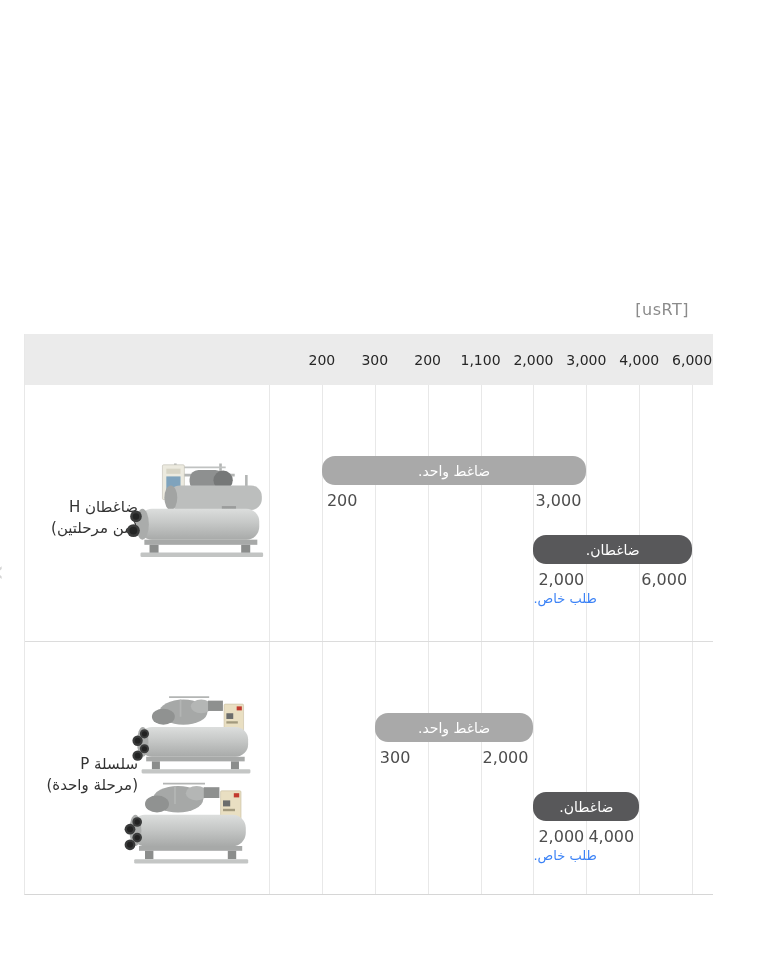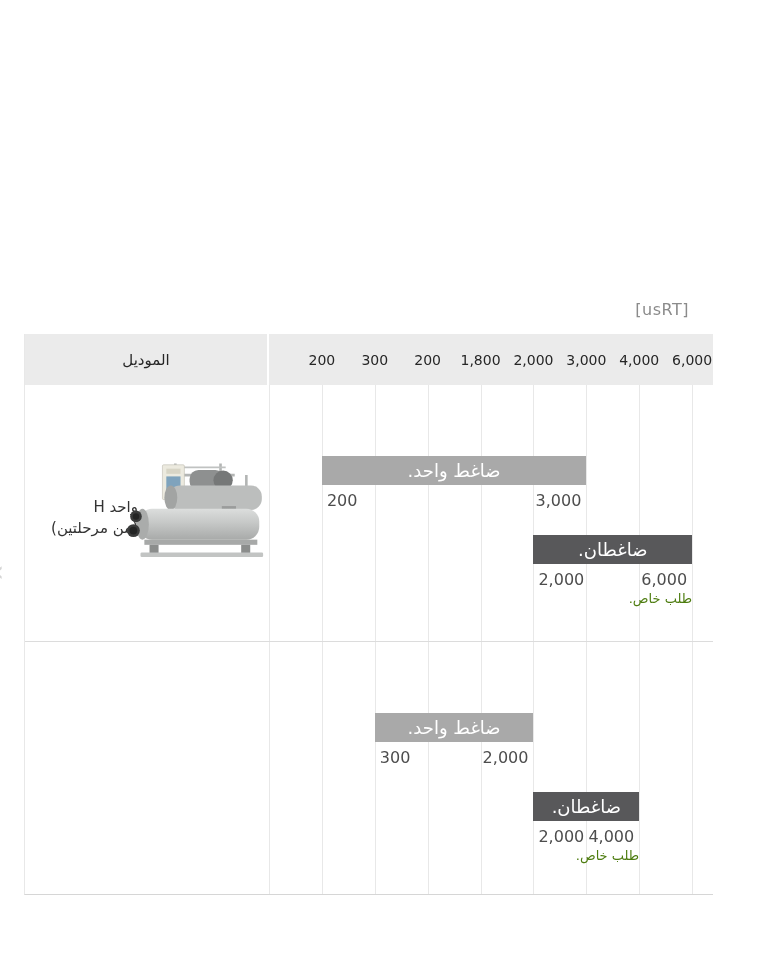--- a/index.html
+++ b/index.html
@@ -31,24 +31,24 @@
   .chiller{position:absolute;}
   .row-h .chiller-1{left:100px;top:64px;width:142px;height:120px;}
   .row-p .chiller-1{left:104px;top:38px;width:126px;height:102px;}
   .row-p .chiller-2{left:96px;top:126px;width:132px;height:102px;}
 
   .grid{position:absolute;left:244px;top:0;width:476px;height:100%;}
   .gridline{position:absolute;top:0;bottom:0;width:1px;background:#e8e8e8;}
 
   .barwrap{position:absolute;}
   .bar{height:29px;display:flex;align-items:center;justify-content:center;
-       color:#fff;font-size:18px;direction:rtl;white-space:nowrap;}
+       color:#fff;font-size:14px;direction:rtl;white-space:nowrap;border-radius:13px;}
   .range{display:flex;justify-content:space-between;margin-top:5px;padding:0 5px;
          font-size:16px;line-height:22px;color:#4d4d4d;}
-  .note{margin-top:0;text-align:right;font-size:13px;color:#4d7c0f;direction:rtl;}
+  .note{margin-top:0;text-align:left;font-size:13px;color:#3b82f6;direction:rtl;}
 
   .hidden-defs{position:absolute;width:0;height:0;overflow:hidden;}
 </style>
 </head>
 <body>
 
 <svg class="hidden-defs" aria-hidden="true">
   <defs>
     <linearGradient id="cylGrad" x1="0" y1="0" x2="0" y2="1">
       <stop offset="0" stop-color="#dcdedd"></stop>
@@ -107,37 +107,36 @@
 
 <div class="canvas">
 
   <span class="carousel-prev">‹</span>
 
   <div class="unit-label">[usRT]</div>
 
   <div class="lineup-table">
 
     <div class="thead" style="background: rgb(235, 235, 235);">
-      <div class="model-head">الموديل</div>
       <div class="ticks">
           <span class="tick" style="left: 52.8889px;">200</span>
           <span class="tick" style="left: 105.778px;">300</span>
           <span class="tick" style="left: 158.667px;">200</span>
-          <span class="tick" style="left: 211.556px;">1,800</span>
+          <span class="tick" style="left: 211.556px;">1,100</span>
           <span class="tick" style="left: 264.444px;">2,000</span>
           <span class="tick" style="left: 317.333px;">3,000</span>
           <span class="tick" style="left: 370.222px;">4,000</span>
           <span class="tick" style="left: 423.111px;">6,000</span>
         </div>
     </div>
 
     <div class="row row-h">
       <div class="model-cell">
         <div class="series-label">
-          <div>واحد H</div>
+          <div>ضاغطان H</div>
           <div>(من مرحلتين)</div>
         </div>
         <svg class="chiller chiller-1">
           <use href="#sym-chiller-h"></use>
         </svg>
       </div>
       <div class="grid">
           <div class="gridline" style="left: 0px;"></div>
           <div class="gridline" style="left: 52.8889px;"></div>
           <div class="gridline" style="left: 105.778px;"></div>
@@ -159,20 +158,32 @@
             <div class="range">
               <span>2,000</span>
               <span>6,000</span>
             </div>
             <div class="note">طلب خاص.</div>
           </div>
         </div>
     </div>
 
     <div class="row row-p">
+      <div class="model-cell">
+        <div class="series-label">
+          <div>سلسلة P</div>
+          <div>(مرحلة واحدة)</div>
+        </div>
+        <svg class="chiller chiller-1">
+          <use href="#sym-chiller-p"></use>
+        </svg>
+        <svg class="chiller chiller-2">
+          <use href="#sym-chiller-p"></use>
+        </svg>
+      </div>
       <div class="grid">
           <div class="gridline" style="left: 0px;"></div>
           <div class="gridline" style="left: 52.8889px;"></div>
           <div class="gridline" style="left: 105.778px;"></div>
           <div class="gridline" style="left: 158.667px;"></div>
           <div class="gridline" style="left: 211.556px;"></div>
           <div class="gridline" style="left: 264.444px;"></div>
           <div class="gridline" style="left: 317.333px;"></div>
           <div class="gridline" style="left: 370.222px;"></div>
           <div class="gridline" style="left: 423.111px;"></div>

